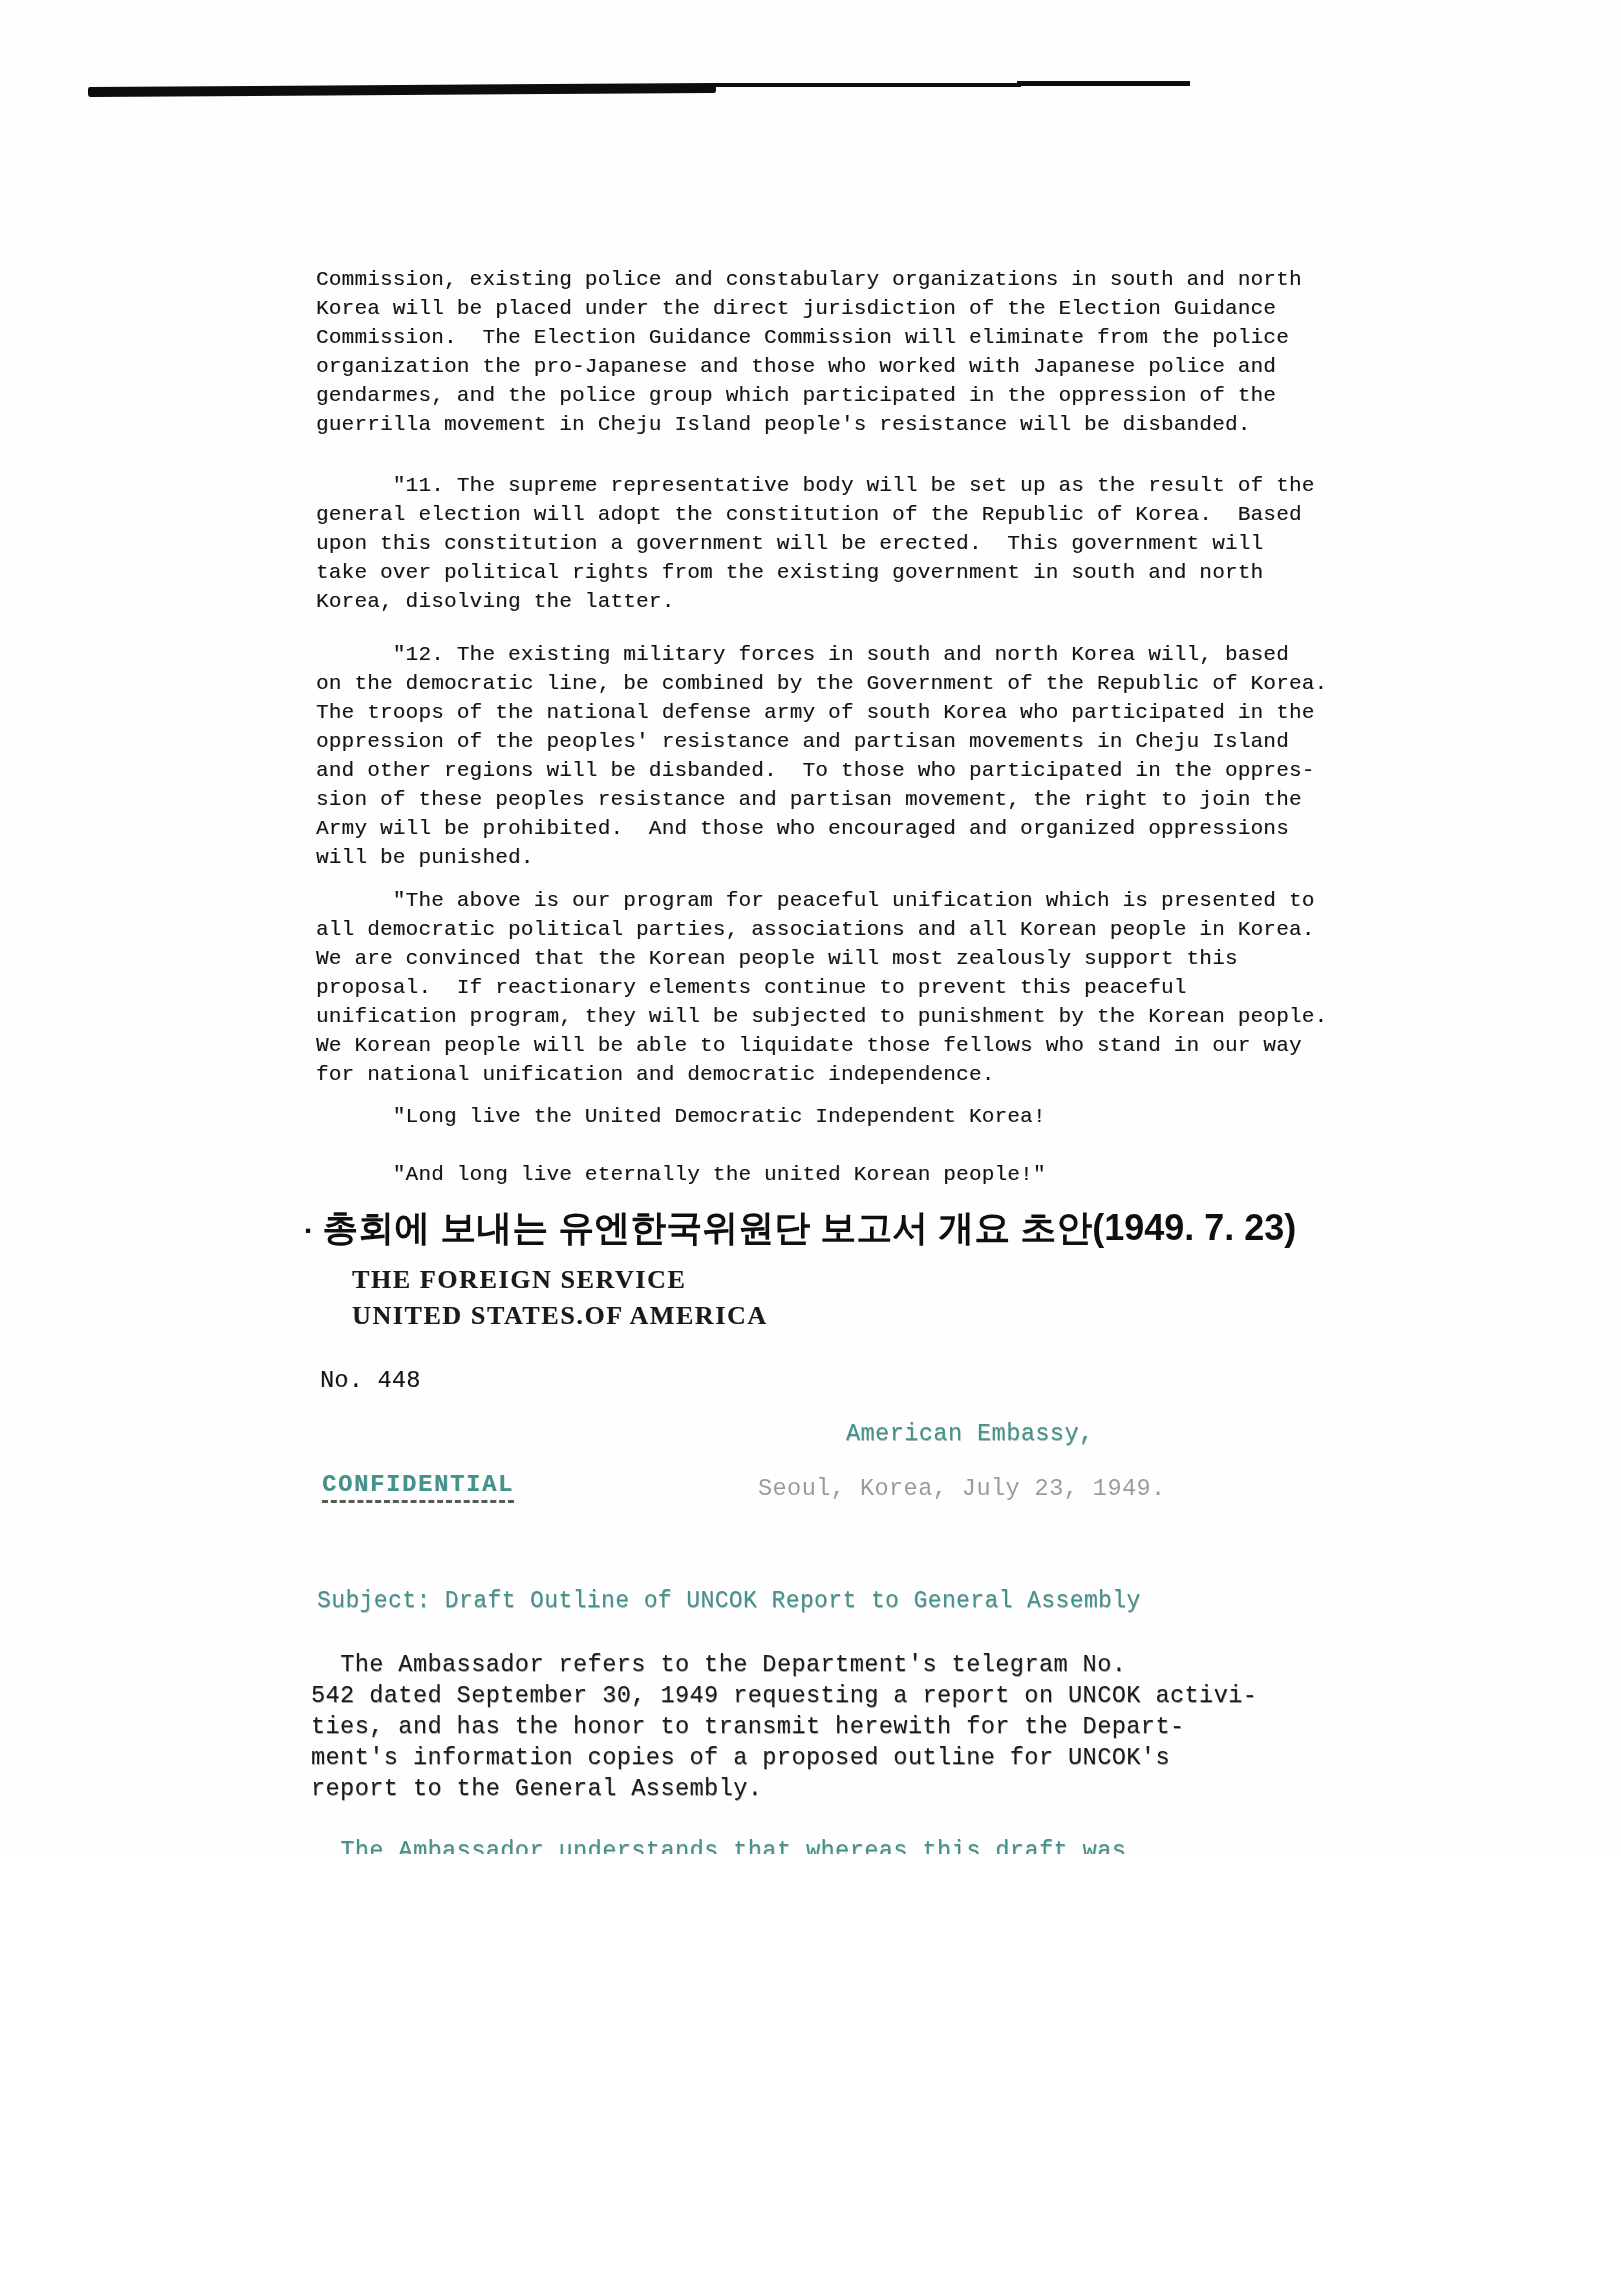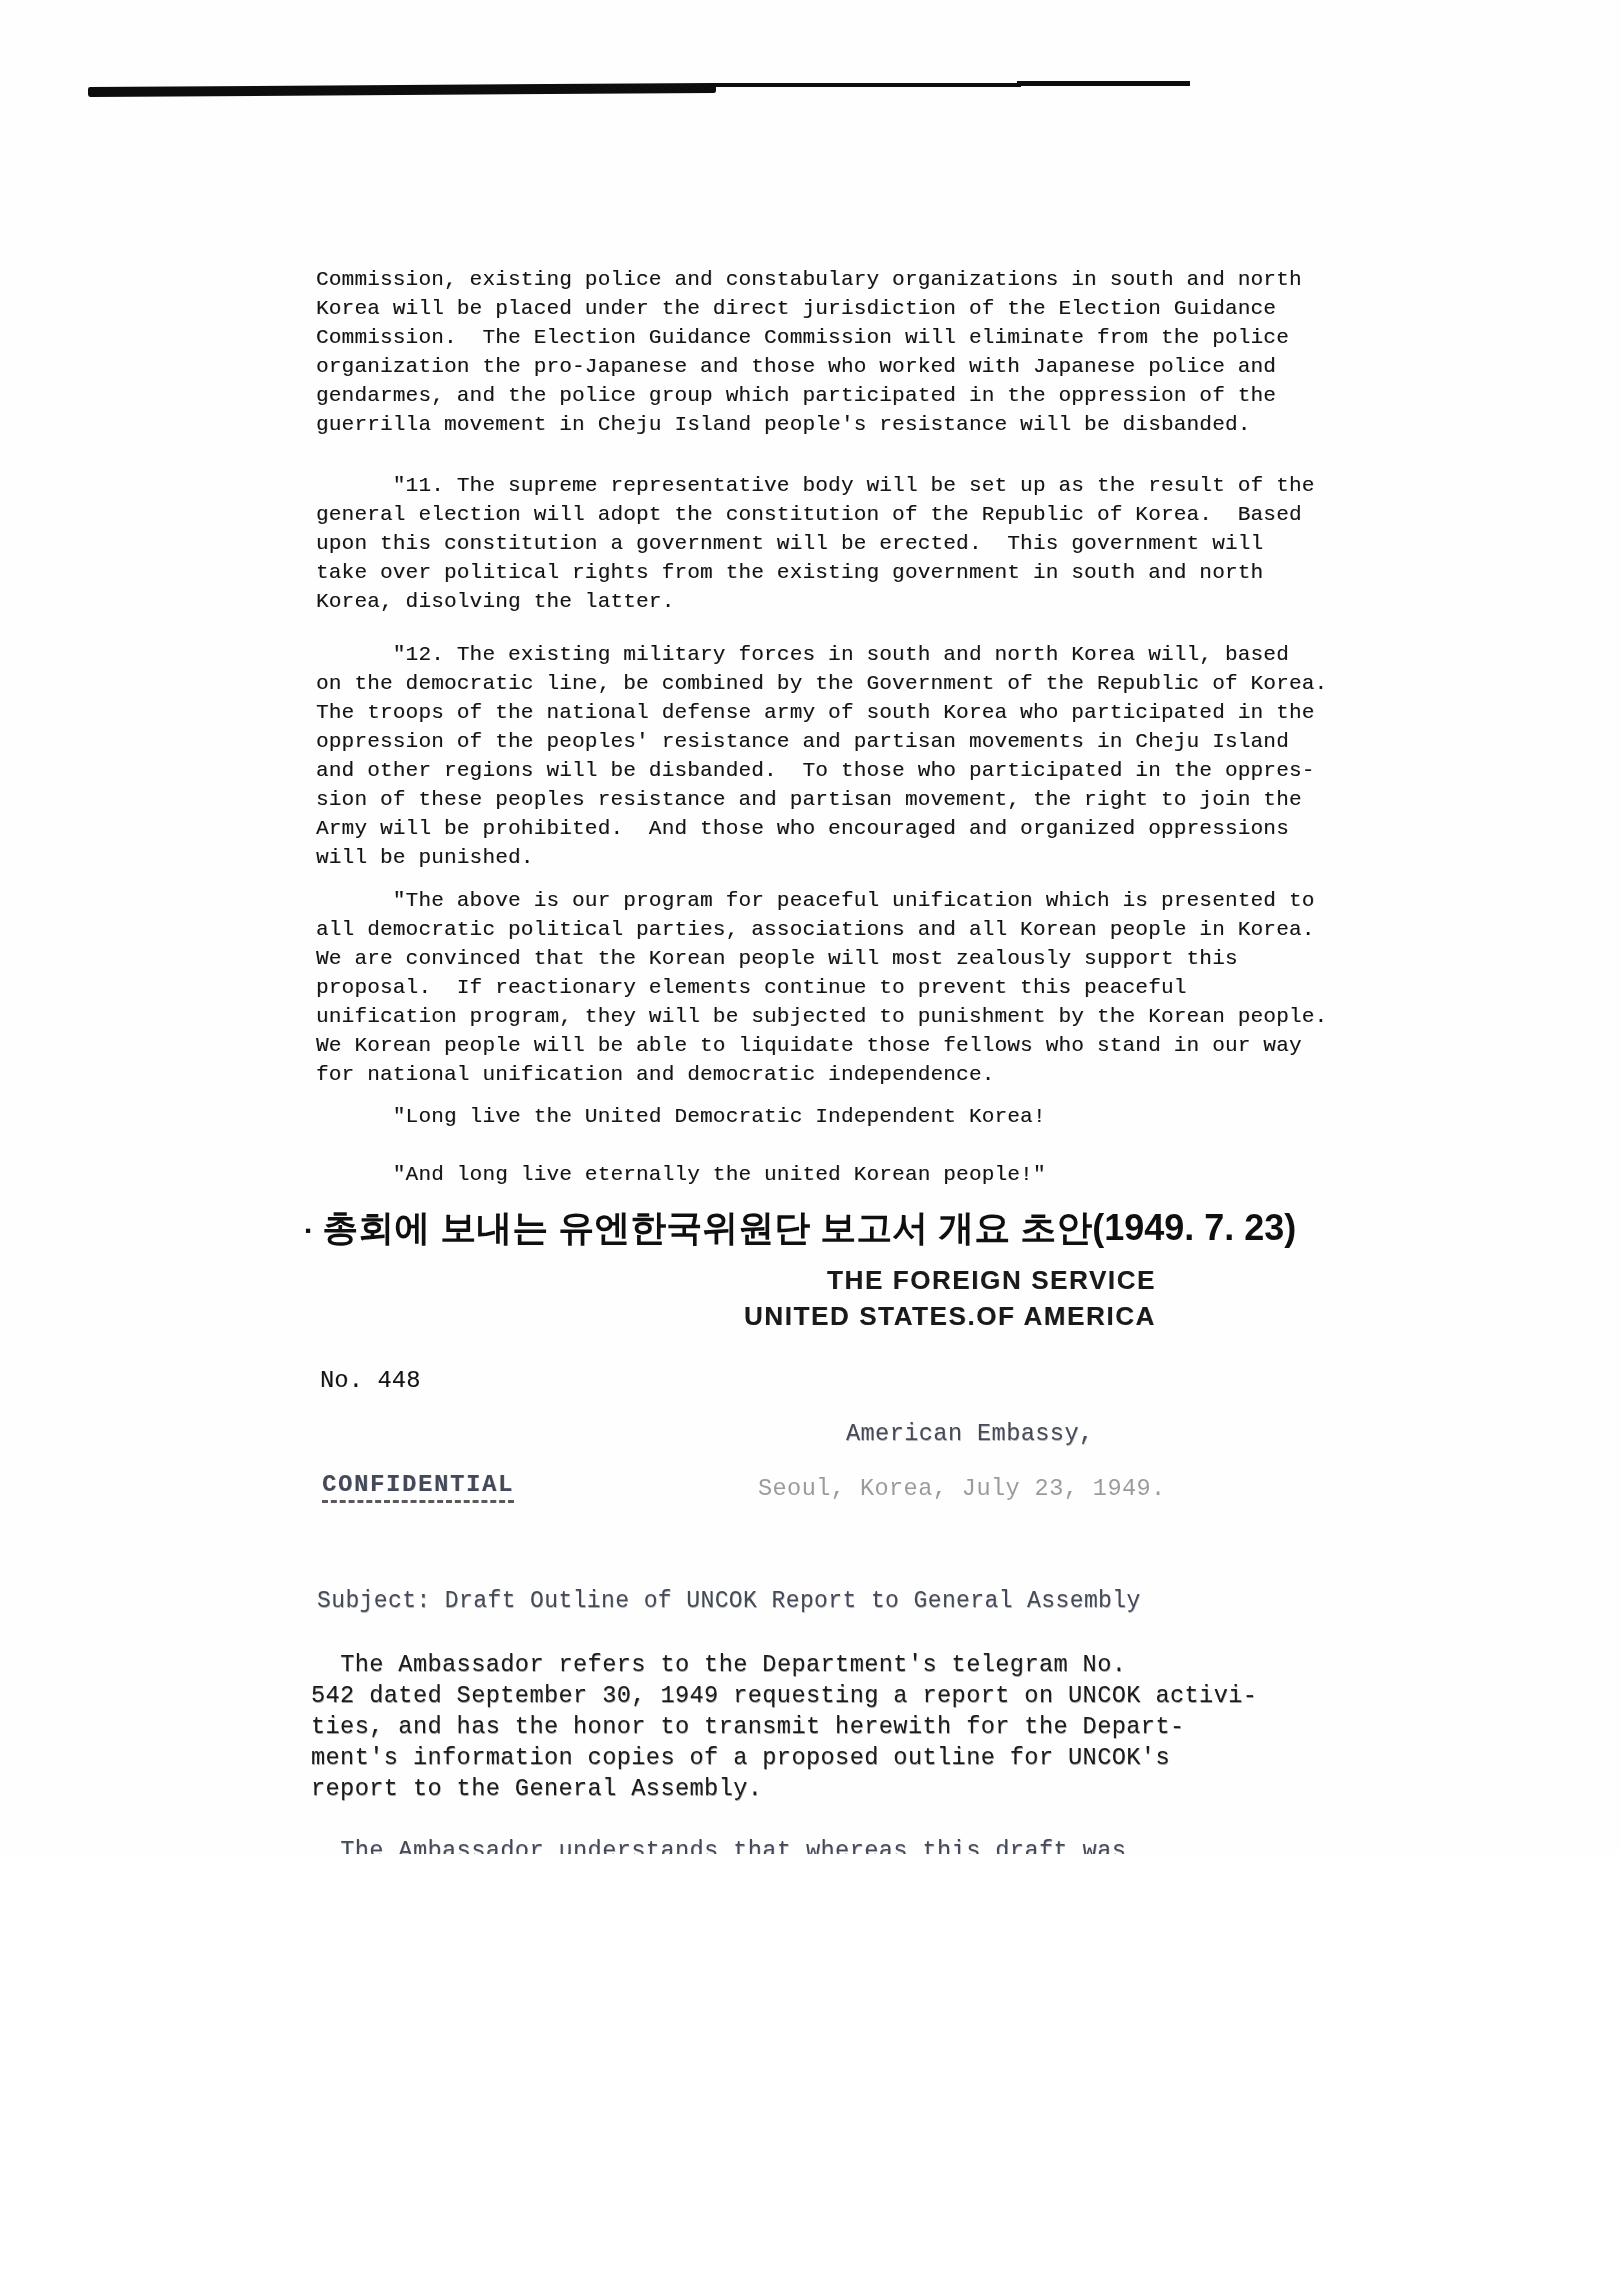--- a/index.html
+++ b/index.html
@@ -25,27 +25,27 @@
     text-shadow: 0.4px 0.4px 0 rgba(10,10,10,0.35);
   }
   .letterbody {
     font-family: "Liberation Mono", "DejaVu Sans Mono", monospace;
     font-size: 23.6px;
     line-height: 31px;
     letter-spacing: 0.4px;
     color: #1b1b1b;
     text-shadow: 0.5px 0.5px 0.3px rgba(20,20,20,0.4);
   }
-  .faded   { color: #0f172a; opacity: 0.78; }
+  .faded   { color: #0f766e; opacity: 0.78; }
   .very-faded { color: #4a4a4a; opacity: 0.55; text-shadow: none; }
   .rule-seg { position: absolute; background: #0d0d0d; }
   .letterhead {
-    left: 371px; top: 1262px; width: 785px;
-    text-align: right;
-    font-family: Liberation Sans, sans-serif;
+    left: 352px; top: 1262px; width: 785px;
+    text-align: left;
+    font-family: Liberation Serif, serif;
     font-weight: bold;
     color: #1a1a1a;
     text-shadow: 0.4px 0.4px 0 rgba(0,0,0,0.4);
   }
   .lh1 { font-size: 26px; letter-spacing: 1.6px; line-height: 36px; }
   .lh2 { font-size: 23px; letter-spacing: 1.6px; line-height: 33px; }
   .lh3 { font-size: 26px; letter-spacing: 1.6px; line-height: 36px; }
   .korean-heading {
     left: 305px; top: 1204px; width: 1178px;
     font-family: "Liberation Sans", "DejaVu Sans", sans-serif;

